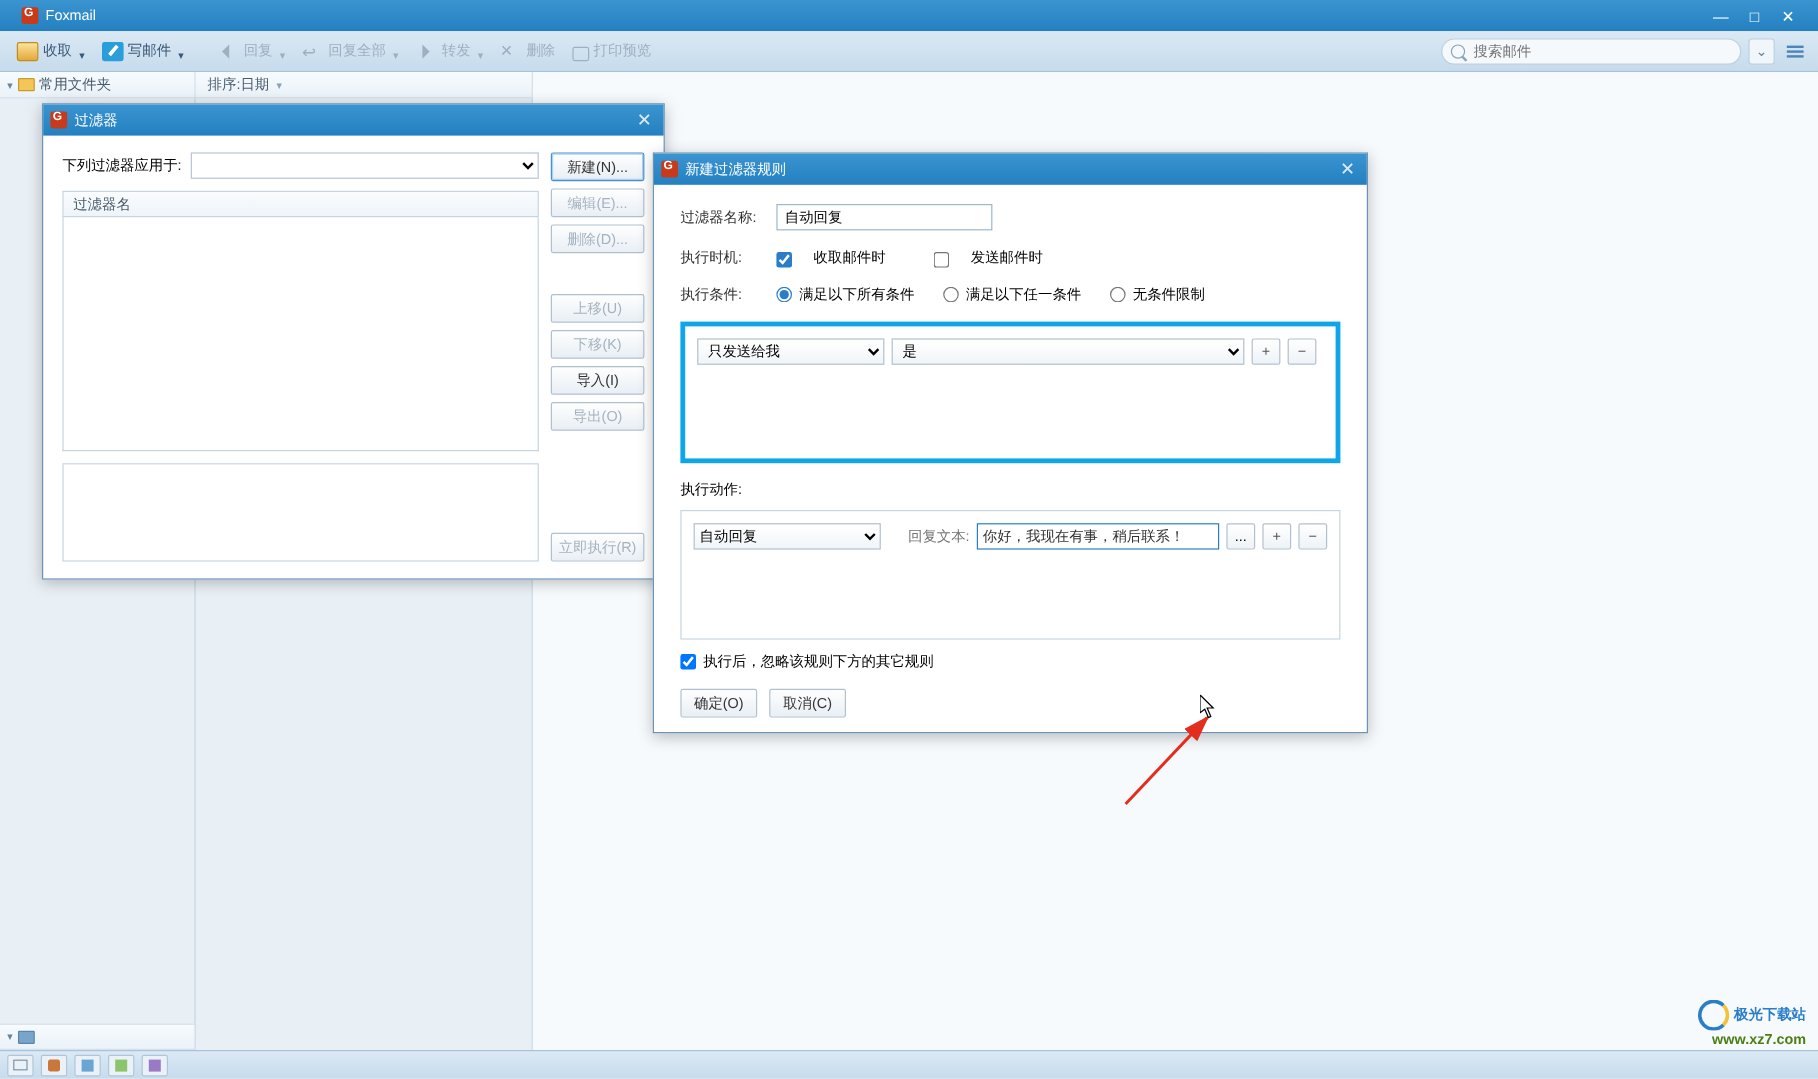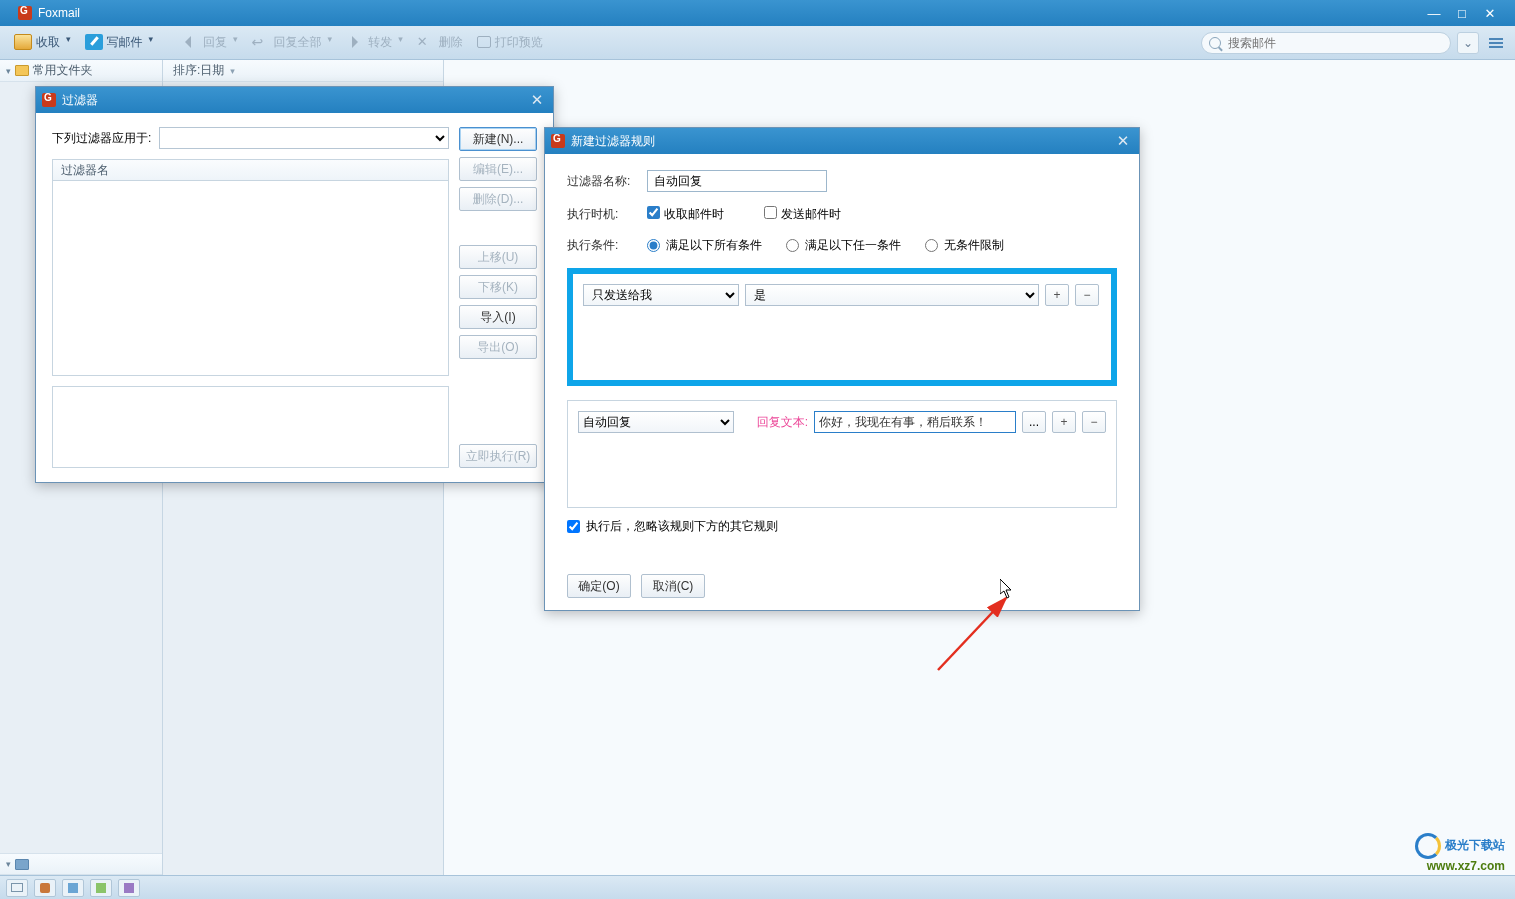--- a/index.html
+++ b/index.html
@@ -7,21 +7,21 @@
 
 
 .titlebar { height: 26px; background: linear-gradient(#3a94d0, #2480c0); display: flex; align-items: center; padding: 0 18px; color: #fff; }
 .titlebar .app-icon { width: 14px; height: 14px; background: #c93a1b; border-radius: 2px; margin-right: 6px; position: relative; }
 .titlebar .app-icon:before { content:"G"; color:#fff; font-size:10px; font-weight:bold; position:absolute; left:2px; top:-1px; }
 .titlebar .win-controls { margin-left: auto; display: flex; gap: 14px; }
 .titlebar .win-controls span { width: 14px; text-align: center; cursor: default; font-size: 13px; }
 
 
 .toolbar { height: 34px; background: linear-gradient(#dbe9f4, #c6dbec); border-bottom: 1px solid #a7c3da; display: flex; align-items: center; padding: 0 8px; gap: 2px; }
-.tb-btn { display: flex; align-items: flex-start; padding: 3px 6px; border-radius: 3px; gap: 4px; color: #3a5877; }
+.tb-btn { display: flex; align-items: flex-end; padding: 3px 6px; border-radius: 3px; gap: 4px; color: #3a5877; }
 .tb-btn.disabled { color: #9eb0c0; }
 .tb-icon { width: 18px; height: 16px; display: inline-block; }
 .drop-arrow { font-size: 9px; margin-left: 2px; color: inherit; }
 .toolbar .search { margin-left: auto; display: flex; align-items: center; gap: 6px; }
 .toolbar .search input { width: 250px; height: 22px; border: 1px solid #bcd0e0; border-radius: 11px; padding: 0 10px 0 26px; background: #f5f9fc; color: #6c8299; }
 .search-wrap { position: relative; }
 .search-wrap .mag { position: absolute; left: 8px; top: 5px; width: 12px; height: 12px; border: 1.5px solid #8aa5bb; border-radius: 50%; }
 .search-wrap .mag:after { content:""; position:absolute; width:5px; height:1.5px; background:#8aa5bb; transform:rotate(45deg); bottom:-2px; right:-3px; }
 .square-btn { width: 22px; height: 22px; border: 1px solid #bcd0e0; border-radius: 3px; display: flex; align-items: center; justify-content: center; background: #f0f6fa; color:#6c8299; font-size:10px; }
 .menu-lines { width:22px; height:22px; display:flex; flex-direction:column; justify-content:center; gap:2px; align-items:center; }
@@ -70,34 +70,34 @@
 .btn.active { border-color:#4a90d0; box-shadow:0 0 0 1px #aad3f2 inset; }
 .btn.disabled { color:#a5b3bf; }
 .spacer { height:22px; }
 
 
 #rule-dialog { left:544px; top:127px; width:596px; height:484px; }
 #rule-dialog .body { padding:16px 22px 12px; display:flex; flex-direction:column; height:calc(100% - 26px); }
 .form-row { display:flex; align-items:center; margin-bottom:14px; }
 .form-row .lbl { width:80px; color:#333; }
 .text-input { height:22px; border:1px solid #9db7cc; padding:0 6px; }
-.chk-row { display:flex; align-items:flex-start; gap:4px; margin-right:40px; }
+.chk-row { display:flex; align-items:flex-end; gap:18px; margin-right:40px; }
 .chk-row input[type=checkbox] { width:13px; height:13px; accent-color:#2a7ec9; }
 .rad-row { display:flex; align-items:center; gap:6px; margin-right:24px; }
 .rad-row input[type=radio] { accent-color:#2a7ec9; }
-.cond-box { border:6px solid #0ea5e9; padding:10px; height:118px; margin-bottom:14px; }
+.cond-box { border:4px solid #0ea5e9; padding:10px; height:118px; margin-bottom:14px; }
 .cond-row { display:flex; gap:6px; align-items:center; }
 .cond-row select { height:22px; border:1px solid #b0c0cf; background:linear-gradient(#fff,#f1f5f9); padding:0 4px; }
 .cond-row .sel1 { width:156px; }
 .cond-row .sel2 { width:294px; }
 .sq-btn { width:24px; height:22px; border:1px solid #b0c0cf; background:linear-gradient(#fff,#eef3f7); border-radius:2px; display:flex; align-items:center; justify-content:center; color:#555; }
 .action-box { border:1px solid #c7d5e0; padding:10px; height:108px; margin-bottom:10px; }
 .action-row { display:flex; gap:6px; align-items:center; }
 .action-row select { height:22px; border:1px solid #b0c0cf; background:linear-gradient(#fff,#f1f5f9); width:156px; }
-.action-row .lbl2 { margin-left:auto; color:#ec4899; }
+.action-row .lbl2 { margin-left:auto; color:#737373; }
 .reply-input { width:202px; height:22px; border:1px solid #2a7ec9; padding:0 4px; color:#333; }
 .ellipsis-btn { width:24px; height:22px; border:1px solid #b0c0cf; background:linear-gradient(#fff,#eef3f7); border-radius:2px; display:flex; align-items:center; justify-content:center; }
 .skip-row { display:flex; align-items:center; gap:6px; margin-bottom:auto; }
 .dlg-footer { display:flex; gap:10px; padding-top:6px; }
 .dlg-footer .btn { width:64px; }
 
 
 .cursor { position:absolute; width:14px; height:20px; pointer-events:none; z-index:100; }
 .cursor svg { width:14px; height:20px; }
 
@@ -301,20 +301,21 @@
       </label>
     </div>
     <div class="cond-box">
       <div class="cond-row">
         <select class="sel1"><option>只发送给我</option></select>
         <select class="sel2"><option>是</option></select>
         <div class="sq-btn">+</div>
         <div class="sq-btn">−</div>
       </div>
     </div>
+    <div style="margin-bottom:8px;">执行动作:</div>
     <div class="action-box">
       <div class="action-row">
         <select><option>自动回复</option></select>
         <span class="lbl2">回复文本:</span>
         <input class="reply-input" value="你好，我现在有事，稍后联系！" style="">
         <div class="ellipsis-btn">...</div>
         <div class="sq-btn">+</div>
         <div class="sq-btn">−</div>
       </div>
     </div>

